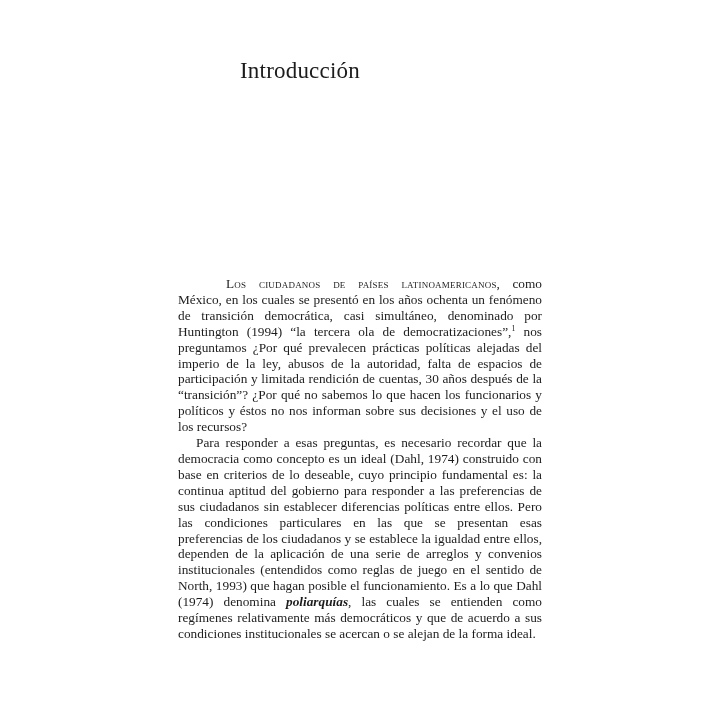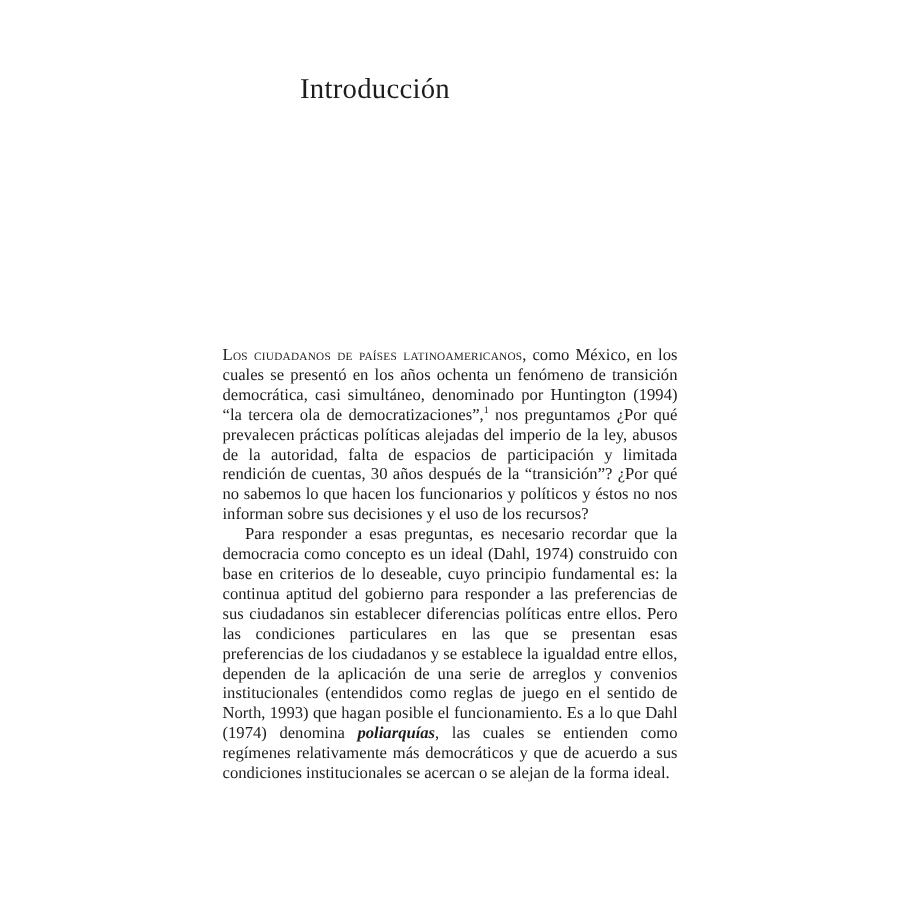--- a/index.html
+++ b/index.html
@@ -6,21 +6,21 @@
   body { width: 720px; height: 720px; position: relative; overflow: hidden;
          font-family: "DejaVu Serif", "Liberation Serif", serif; color: #1a1a1a; }
   .page { position: absolute; left: 0; top: 0; width: 720px; height: 720px; background: #fff; }
   .title { position: absolute; left: 240px; top: 58px; font-family: "Liberation Serif", serif;
            font-size: 23px; color: #1c1c1c; letter-spacing: 0.2px; }
   .body-text { position: absolute; left: 178px; top: 276px; width: 364px;
                font-family: "Liberation Serif", serif; font-size: 13.3px; line-height: 15.9px;
                color: #1c1c1c; text-align: justify; }
   .body-text p { margin: 0; }
   .body-text p.indent { text-indent: 18px; }
-  .sc { font-variant: small-caps; letter-spacing: 0.2px; }
+  .sc { font-variant: small-caps; letter-spacing: 0.2px; margin-left: 48px; }
   .fnref { font-size: 8px; vertical-align: super; line-height: 0; }
   .footnote { position: absolute; left: 178px; top: 609px; width: 364px;
               font-family: "Liberation Serif", serif; font-size: 9.6px; line-height: 13px;
               color: #2a2a2a; text-align: left; }
   .footnote p { margin: 0; text-indent: 12px; }
   .footnote .fnmark { font-size: 7px; vertical-align: super; line-height: 0; }
   em { font-style: italic; font-weight: bold; }
 </style>
 </head>
 <body>

